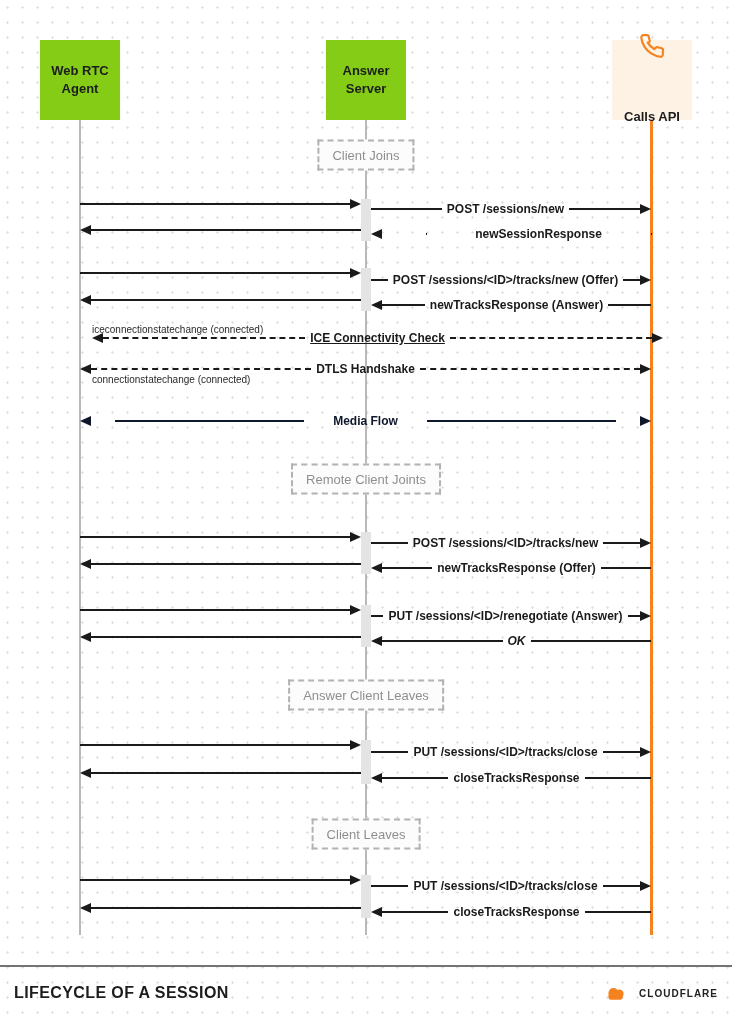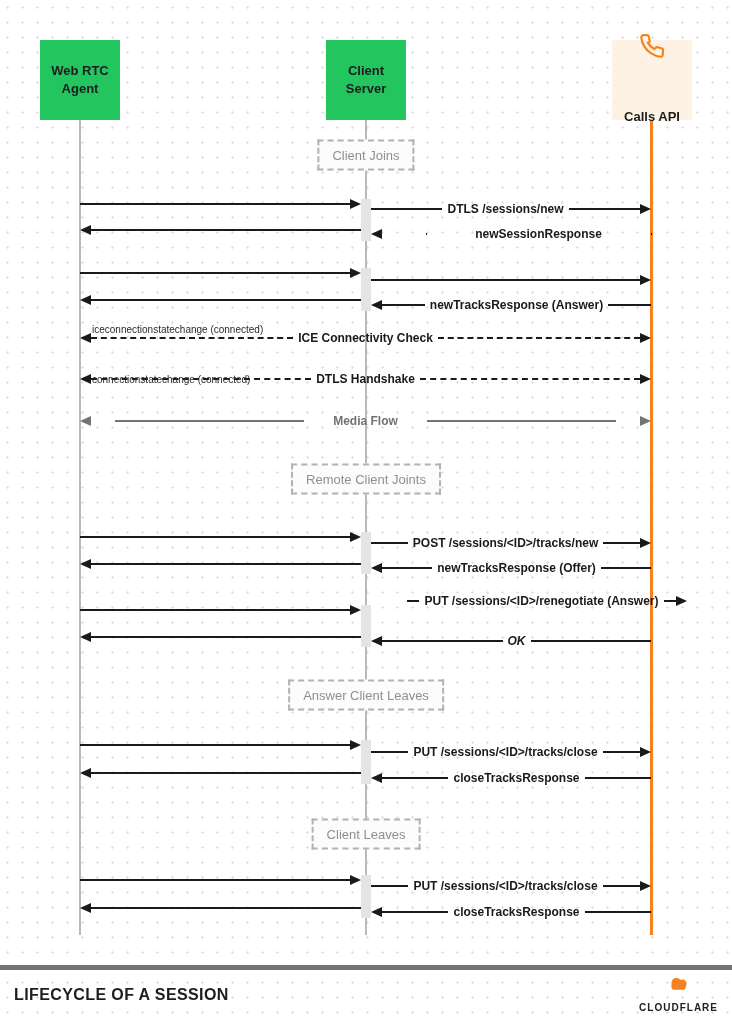--- a/index.html
+++ b/index.html
@@ -6,71 +6,71 @@
   body{
     width:732px;height:1019px;position:relative;overflow:hidden;
     background-color:#ffffff;
     background-image:radial-gradient(#e1e1e1 1.1px, transparent 1.1px);
     background-size:15px 15px;
     font-family:"Liberation Sans","DejaVu Sans",sans-serif;
     color:#1d1d1f;
   }
   #stage{position:absolute;inset:0;}
   .actor{
-    position:absolute;top:40px;width:80px;height:80px;background:#22c55e;
+    position:absolute;top:40px;width:80px;height:80px;background:#84cc16;
     display:flex;flex-direction:column;align-items:center;justify-content:center;
     font-weight:700;font-size:13px;line-height:1.4;text-align:center;color:#1d1d1f;
   }
   .actor.accent{background:#fdf2e3;gap:44px;}
   .actor .icon{margin-bottom:5px;display:block;line-height:0;}
   .lifeline{position:absolute;top:120px;height:815px;width:2px;background:#b9b9b9;}
   .lifeline.accent{width:3px;background:#f6821f;}
   .activation{position:absolute;left:361px;width:10px;background:#e4e4e4;}
   .msg{
     position:absolute;display:flex;align-items:center;transform:translateY(-50%);
     color:#1a1a1a;height:14px;
   }
-  .msg.accent{color:#737373;gap:24px;}
+  .msg.accent{color:#0f172a;gap:24px;}
   .mline{flex:1;height:0;border-top:2.5px solid currentColor;}
   .mline.dashed{border-top-style:dashed;}
   .head{width:0;height:0;border-top:5.5px solid transparent;border-bottom:5.5px solid transparent;flex:0 0 auto;}
   .head-r{border-left:11px solid currentColor;}
   .head-l{border-right:11px solid currentColor;}
   .mlabel{font-weight:700;font-size:12px;padding:0 5px;white-space:nowrap;flex:0 0 auto;}
   .sublabel{position:absolute;font-size:10px;color:#2a2a2a;white-space:nowrap;}
   .phase{
     position:absolute;left:366px;transform:translate(-50%,-50%);
     border:2px dashed #b2b2b2;background:#fcfcfc;color:#8f8f8f;
     padding:6px 13px;font-size:13px;white-space:nowrap;
   }
   #footer{
     position:absolute;left:0;right:0;bottom:0;height:54px;
-    border-top:5px solid #737373;
+    border-top:2px solid #737373;
     display:flex;align-items:center;justify-content:space-between;
     padding:0 14px;box-sizing:border-box;
   }
   #footer .title{font-size:16px;font-weight:700;letter-spacing:0.4px;color:#1d1d1f;}
-  #footer .brand{display:flex;align-items:center;gap:12px;flex-direction:column;}
+  #footer .brand{display:flex;align-items:center;gap:12px;}
   #footer .brand span{font-size:10px;font-weight:700;letter-spacing:1px;color:#222;}
 </style>
 </head>
 <body>
 
 <div id="stage">
 
   <div class="lifeline" style="left:79px"></div>
   <div class="lifeline" style="left:365px"></div>
   <div class="lifeline accent" style="left:650px"></div>
 
   <div class="actor" style="left:40px">
     <span>Web RTC</span>
     <span>Agent</span>
   </div>
   <div class="actor" style="left:326px">
-    <span>Client</span>
+    <span>Answer</span>
     <span>Server</span>
   </div>
   <div class="actor accent" style="left:612px">
     <span class="icon">
       <svg width="26" height="26" viewBox="0 0 24 24" fill="none" stroke="#f6821f" stroke-width="2" stroke-linecap="round" stroke-linejoin="round">
         <path d="M22 16.92v3a2 2 0 0 1-2.18 2 19.79 19.79 0 0 1-8.63-3.07 19.5 19.5 0 0 1-6-6 19.79 19.79 0 0 1-3.07-8.67A2 2 0 0 1 4.11 2h3a2 2 0 0 1 2 1.72 12.84 12.84 0 0 0 .7 2.81 2 2 0 0 1-.45 2.11L8.09 8.91a16 16 0 0 0 6 6l1.27-1.27a2 2 0 0 1 2.11-.45 12.84 12.84 0 0 0 2.81.7A2 2 0 0 1 22 16.92z"></path>
       </svg>
     </span>
     <span>Calls API</span>
   </div>
@@ -81,62 +81,63 @@
       <div class="activation" style="top: 532px; height: 42px;"></div>
       <div class="activation" style="top: 605px; height: 42px;"></div>
       <div class="activation" style="top: 740px; height: 44px;"></div>
       <div class="activation" style="top: 875px; height: 43px;"></div>
       <div class="msg" style="left: 80px; width: 281px; top: 204px;">
         <span class="mline"></span>
         <span class="head head-r"></span>
       </div>
       <div class="msg" style="left: 371px; width: 280px; top: 209px;">
         <span class="mline"></span>
-        <span class="mlabel">DTLS /sessions/new</span>
+        <span class="mlabel">POST /sessions/new</span>
         <span class="mline"></span>
         <span class="head head-r"></span>
       </div>
       <div class="msg" style="left: 371px; width: 280px; top: 234px; gap: 44px;">
         <span class="head head-l"></span>
         <span class="mline"></span>
         <span class="mlabel">newSessionResponse</span>
         <span class="mline"></span>
       </div>
       <div class="msg" style="left: 80px; width: 281px; top: 230px;">
         <span class="head head-l"></span>
         <span class="mline"></span>
       </div>
       <div class="msg" style="left: 80px; width: 281px; top: 273px;">
         <span class="mline"></span>
         <span class="head head-r"></span>
       </div>
       <div class="msg" style="left: 371px; width: 280px; top: 280px;">
         <span class="mline"></span>
+        <span class="mlabel">POST /sessions/&lt;ID&gt;/tracks/new (Offer)</span>
         <span class="mline"></span>
         <span class="head head-r"></span>
       </div>
       <div class="msg" style="left: 371px; width: 280px; top: 305px;">
         <span class="head head-l"></span>
         <span class="mline"></span>
         <span class="mlabel">newTracksResponse (Answer)</span>
         <span class="mline"></span>
       </div>
       <div class="msg" style="left: 80px; width: 281px; top: 300px;">
         <span class="head head-l"></span>
         <span class="mline"></span>
       </div>
-      <div class="msg" style="left: 80px; width: 571px; top: 338px;">
+      <div class="msg" style="left: 92px; width: 571px; top: 338px; text-decoration: underline;">
         <span class="head head-l"></span>
         <span class="mline dashed"></span>
         <span class="mlabel">ICE Connectivity Check</span>
         <span class="mline dashed"></span>
         <span class="head head-r"></span>
       </div>
       <div class="sublabel" style="left: 92px; top: 324px; text-align: right;">iceconnectionstatechange (connected)</div>
-      <div class="msg" style="left: 80px; width: 571px; top: 379px;">
+      <div class="msg" style="left: 80px; width: 571px; top: 369px;">
         <span class="head head-l"></span>
         <span class="mline dashed"></span>
         <span class="mlabel">DTLS Handshake</span>
         <span class="mline dashed"></span>
         <span class="head head-r"></span>
       </div>
       <div class="sublabel" style="left: 92px; top: 374px;">connectionstatechange (connected)</div>
       <div class="msg accent" style="left: 80px; width: 571px; top: 421px;">
         <span class="head head-l"></span>
         <span class="mline"></span>
@@ -161,21 +162,21 @@
         <span class="mline"></span>
       </div>
       <div class="msg" style="left: 80px; width: 281px; top: 564px;">
         <span class="head head-l"></span>
         <span class="mline"></span>
       </div>
       <div class="msg" style="left: 80px; width: 281px; top: 610px;">
         <span class="mline"></span>
         <span class="head head-r"></span>
       </div>
-      <div class="msg" style="left: 371px; width: 280px; top: 601px; padding-left: 36px;">
+      <div class="msg" style="left: 371px; width: 280px; top: 616px;">
         <span class="mline"></span>
         <span class="mlabel">PUT /sessions/&lt;ID&gt;/renegotiate (Answer)</span>
         <span class="mline"></span>
         <span class="head head-r"></span>
       </div>
       <div class="msg" style="left: 371px; width: 280px; top: 641px; font-style: italic;">
         <span class="head head-l"></span>
         <span class="mline"></span>
         <span class="mlabel">OK</span>
         <span class="mline"></span>

